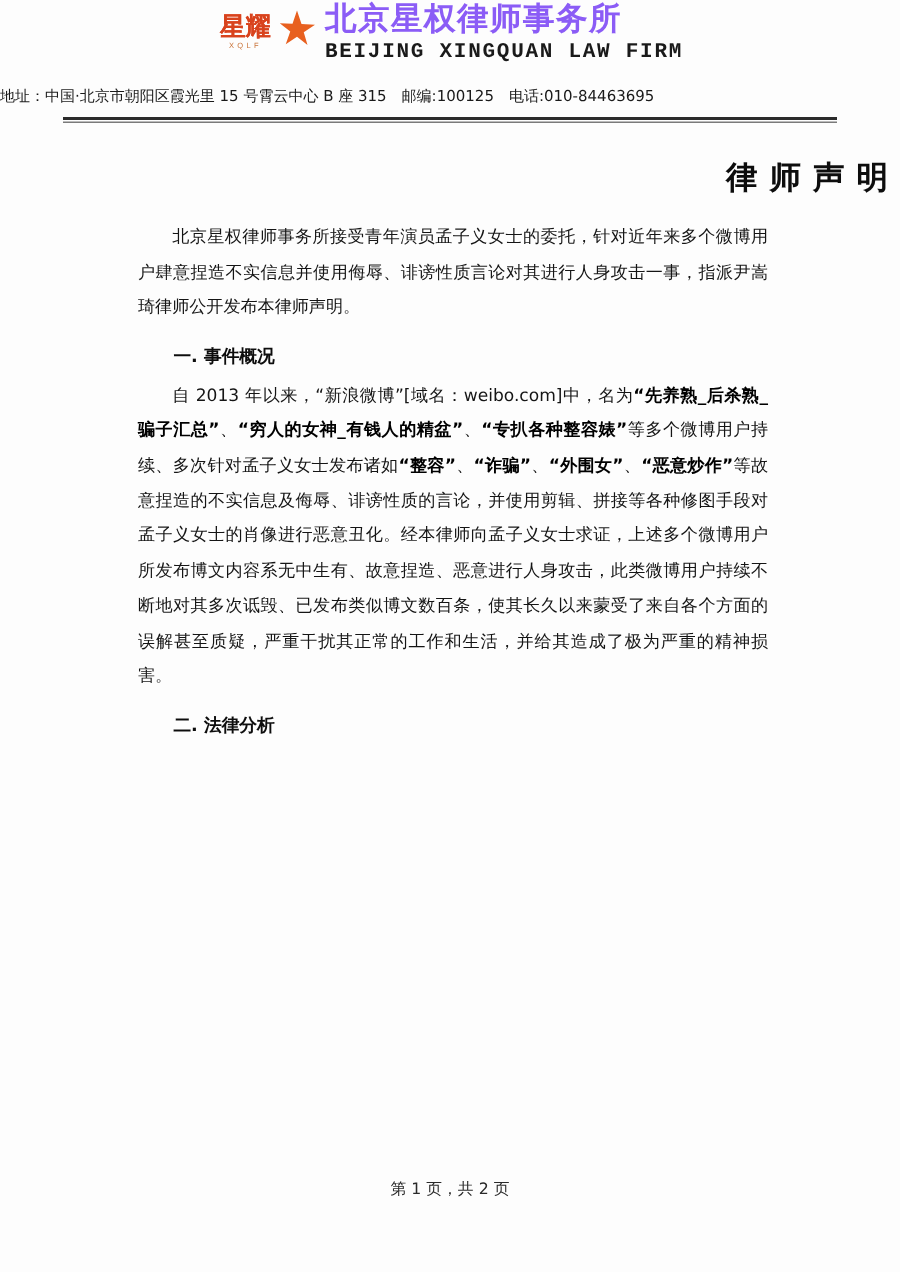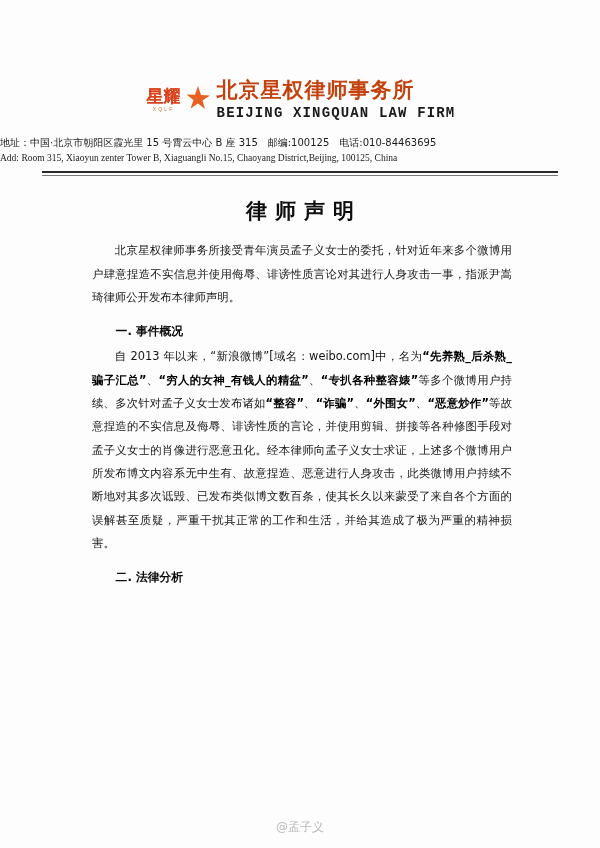--- a/index.html
+++ b/index.html
@@ -11,21 +11,20 @@
   }
   .page {
     position: relative;
     width: 600px; height: 848px;
     background: #fdfdfd;
     padding: 0;
   }
 
   
   .letterhead {
-    padding-top: 78px;
     display: flex;
     justify-content: center;
     align-items: flex-end;
   }
   .logo-wrap { display: flex; align-items: center; gap: 6px; }
   .logo-mark {
     position: relative;
     display: flex; flex-direction: column; align-items: center;
     line-height: 1;
   }
@@ -41,21 +40,21 @@
   }
   .logo-latin-mark {
     font-family: "Liberation Sans", sans-serif;
     font-size: 5px; letter-spacing: 2.2px;
     color: #c9743a; margin-top: 1px;
   }
   .star-icon { margin-left: -4px; margin-top: -2px; }
   .logo-text { display: flex; flex-direction: column; justify-content: center; }
   .firm-cn {
     font-family: "DejaVu Sans", sans-serif;
-    font-size: 21px; font-weight: 700; color: #c2410c;
+    font-size: 21px; font-weight: 700; color: #8b5cf6;
     letter-spacing: 1px; line-height: 1.15;
   }
   .firm-en {
     font-family: Liberation Mono, monospace;
     font-size: 14px; font-weight: 700; color: #1a1a1a;
     letter-spacing: 1.15px; margin-top: 3px;
   }
 
   
   .address-block { margin-top: 14px; }
@@ -66,21 +65,21 @@
   .addr-en {
     font-family: "Liberation Serif", serif;
     font-size: 9.5px; color: #1a1a1a; line-height: 1.5; margin-top: 1px;
   }
   .rule-wrap { margin: 6px 42px 0 42px; }
   .rule-thick { height: 1.6px; background: #2b2b2b; }
   .rule-thin { height: 0.9px; background: #7a7a7a; margin-top: 1.6px; }
 
   
   .doc-title {
-    text-align: center;
+    text-align: right;
     margin-top: 22px;
     font-family: "DejaVu Sans", sans-serif;
     font-size: 21px; font-weight: 700; color: #0d0d0d;
     letter-spacing: 8px; text-indent: 8px;
   }
   .doc-number {
     text-align: right;
     margin: 20px 88px 0 0;
     font-family: "DejaVu Sans", sans-serif;
     font-size: 10.5px; color: #1a1a1a;
@@ -140,35 +139,34 @@
       </span>
       <div class="logo-text">
         <span class="firm-cn">北京星权律师事务所</span>
         <span class="firm-en">BEIJING XINGQUAN LAW FIRM</span>
       </div>
     </div>
   </div>
 
   <div class="address-block">
     <div class="addr-cn">地址：中国·北京市朝阳区霞光里 15 号霄云中心 B 座 315　邮编:100125　电话:010-84463695</div>
-    <div class="addr-en">Add: Room 315, Xiaoyun zenter Tower B, Xiaguangli No.15, Chaoyang District,Beijing, 100125, China</div>
   </div>
   <div class="rule-wrap">
     <div class="rule-thick"></div>
     <div class="rule-thin"></div>
   </div>
 
   <div class="doc-title">律师声明</div>
 
   <div class="body-area">
 
     <p class="para">北京星权律师事务所接受青年演员孟子义女士的委托，针对近年来多个微博用户肆意捏造不实信息并使用侮辱、诽谤性质言论对其进行人身攻击一事，指派尹嵩琦律师公开发布本律师声明。</p>
 
     <h2 class="section">一. 事件概况</h2>
 
     <p class="para"><span>自 2013 年以来，“新浪微博”[域名：weibo.com]中，名为</span><span class="bold">“先养熟_后杀熟_骗子汇总”</span><span>、</span><span class="bold">“穷人的女神_有钱人的精盆”</span><span>、</span><span class="bold">“专扒各种整容婊”</span><span>等多个微博用户持续、多次针对孟子义女士发布诸如</span><span class="bold">“整容”</span><span>、</span><span class="bold">“诈骗”</span><span>、</span><span class="bold">“外围女”</span><span>、</span><span class="bold">“恶意炒作”</span><span>等故意捏造的不实信息及侮辱、诽谤性质的言论，并使用剪辑、拼接等各种修图手段对孟子义女士的肖像进行恶意丑化。经本律师向孟子义女士求证，上述多个微博用户所发布博文内容系无中生有、故意捏造、恶意进行人身攻击，此类微博用户持续不断地对其多次诋毁、已发布类似博文数百条，使其长久以来蒙受了来自各个方面的误解甚至质疑，严重干扰其正常的工作和生活，并给其造成了极为严重的精神损害。</span></p>
 
     <h2 class="section">二. 法律分析</h2>
 
   </div>
 
-  <div class="watermark">@孟子义</div>
+  <div class="page-footer">第 1 页，共 2 页</div>
 </div>
 
 </body></html>

